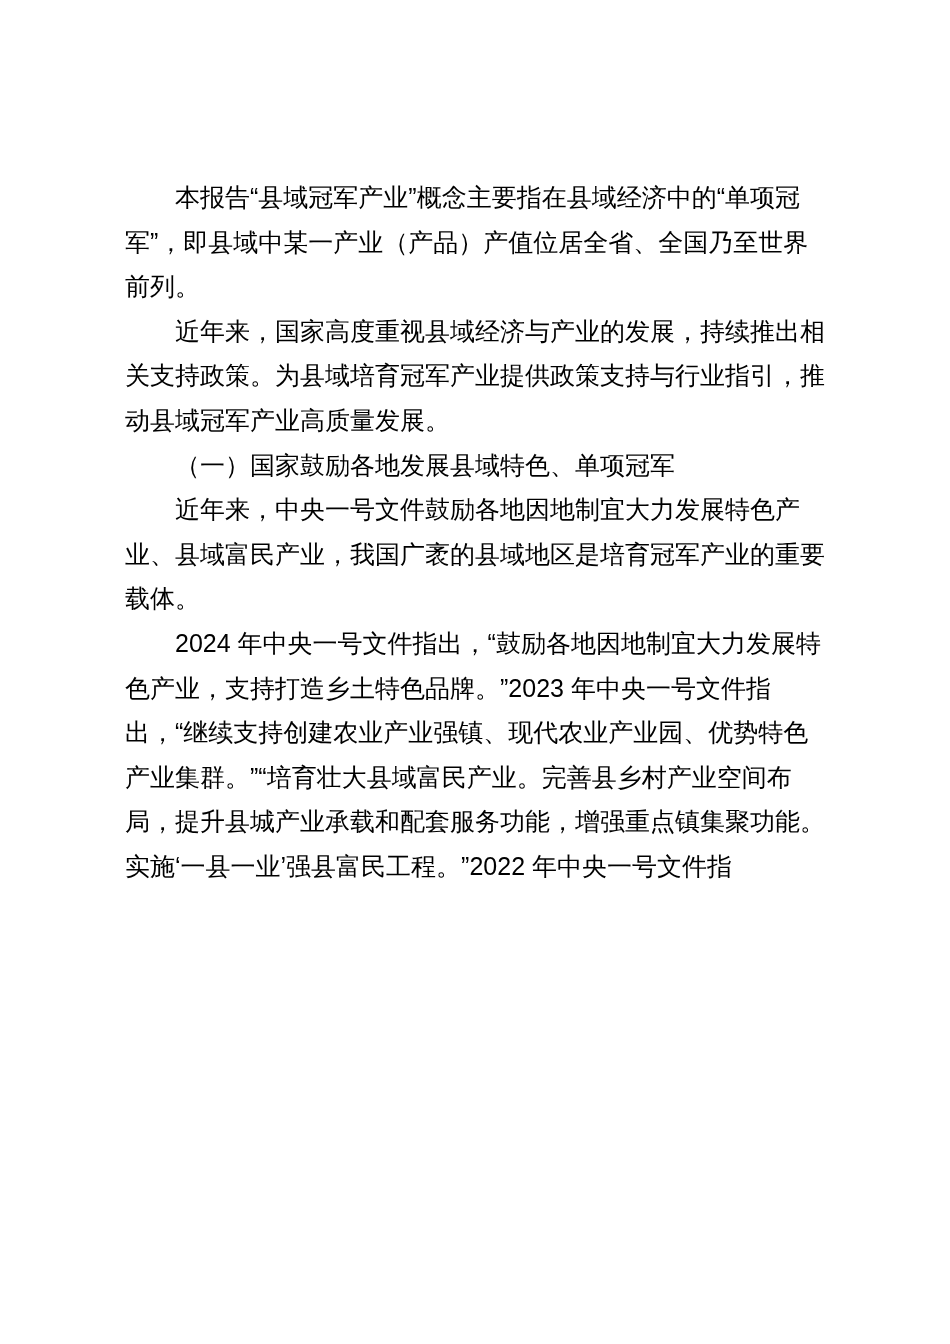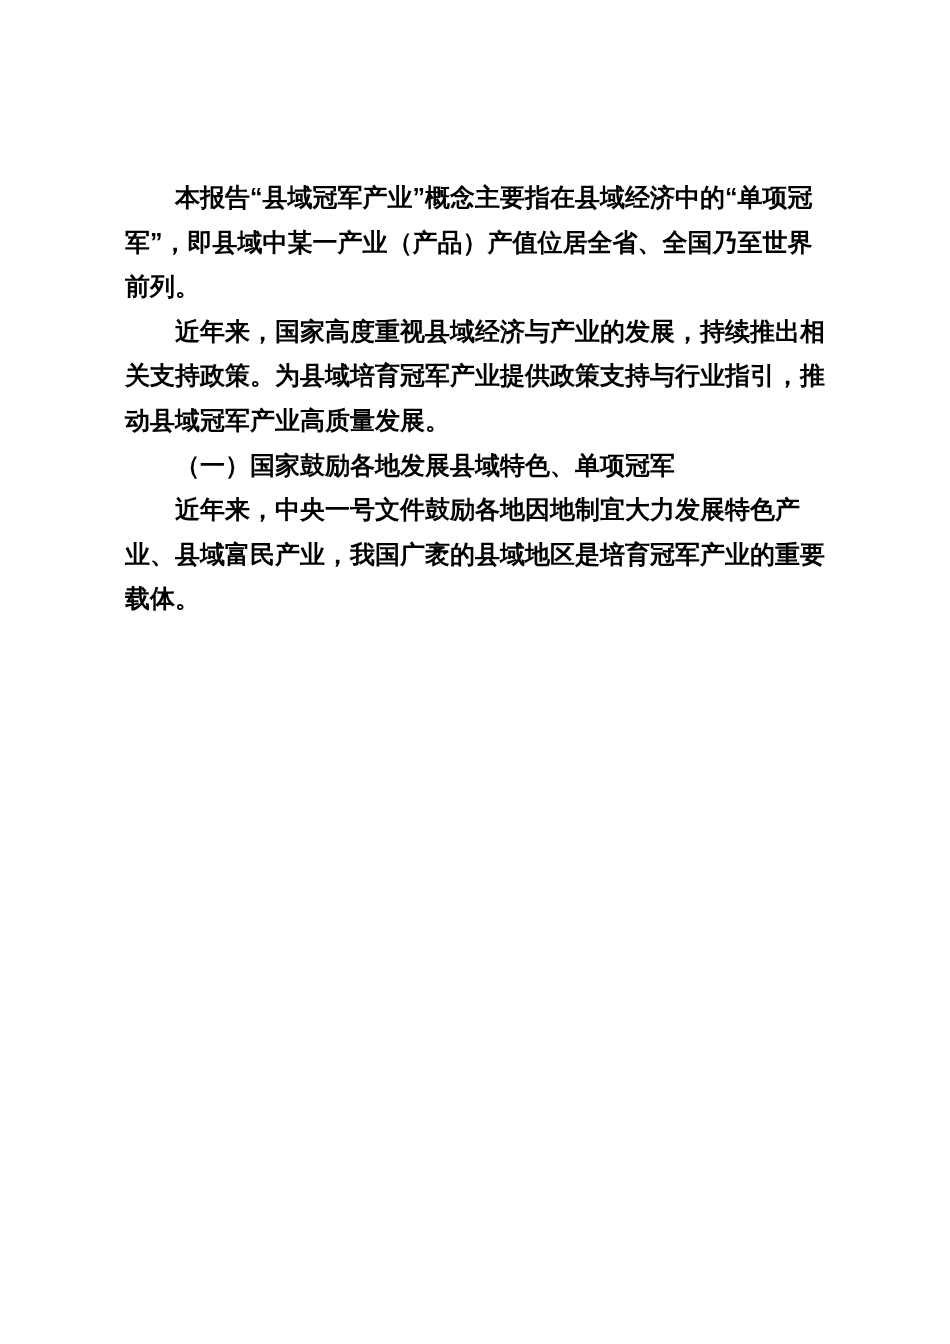--- a/index.html
+++ b/index.html
@@ -14,21 +14,20 @@
     overflow: hidden;
     font-family: "Liberation Sans", sans-serif;
   }
   .page {
     position: absolute;
     left: 0;
     top: 0;
     width: 874px;
     height: 1344px;
     background: #ffffff;
-    font-weight: bold;
   }
   .doc-content {
     position: absolute;
     left: 125px;
     top: 175px;
     width: 706px;
     color: #000000;
     font-size: 25px;
     line-height: 44.6px;
     text-align: left;
@@ -43,14 +42,15 @@
 </style>
 </head>
 <body>
 
 <div class="page">
   <div class="doc-content">
     <p>本报告“县域冠军产业”概念主要指在县域经济中的“单项冠军”，即县域中某一产业（产品）产值位居全省、全国乃至世界前列。</p>
     <p>近年来，国家高度重视县域经济与产业的发展，持续推出相关支持政策。为县域培育冠军产业提供政策支持与行业指引，推动县域冠军产业高质量发展。</p>
     <p>（一）国家鼓励各地发展县域特色、单项冠军</p>
     <p>近年来，中央一号文件鼓励各地因地制宜大力发展特色产业、县域富民产业，我国广袤的县域地区是培育冠军产业的重要载体。</p>
+    <p>2024 年中央一号文件指出，“鼓励各地因地制宜大力发展特色产业，支持打造乡土特色品牌。”2023 年中央一号文件指出，“继续支持创建农业产业强镇、现代农业产业园、优势特色产业集群。”“培育壮大县域富民产业。完善县乡村产业空间布局，提升县城产业承载和配套服务功能，增强重点镇集聚功能。实施‘一县一业’强县富民工程。”2022 年中央一号文件指</p>
   </div>
 </div>
 
 </body></html>

